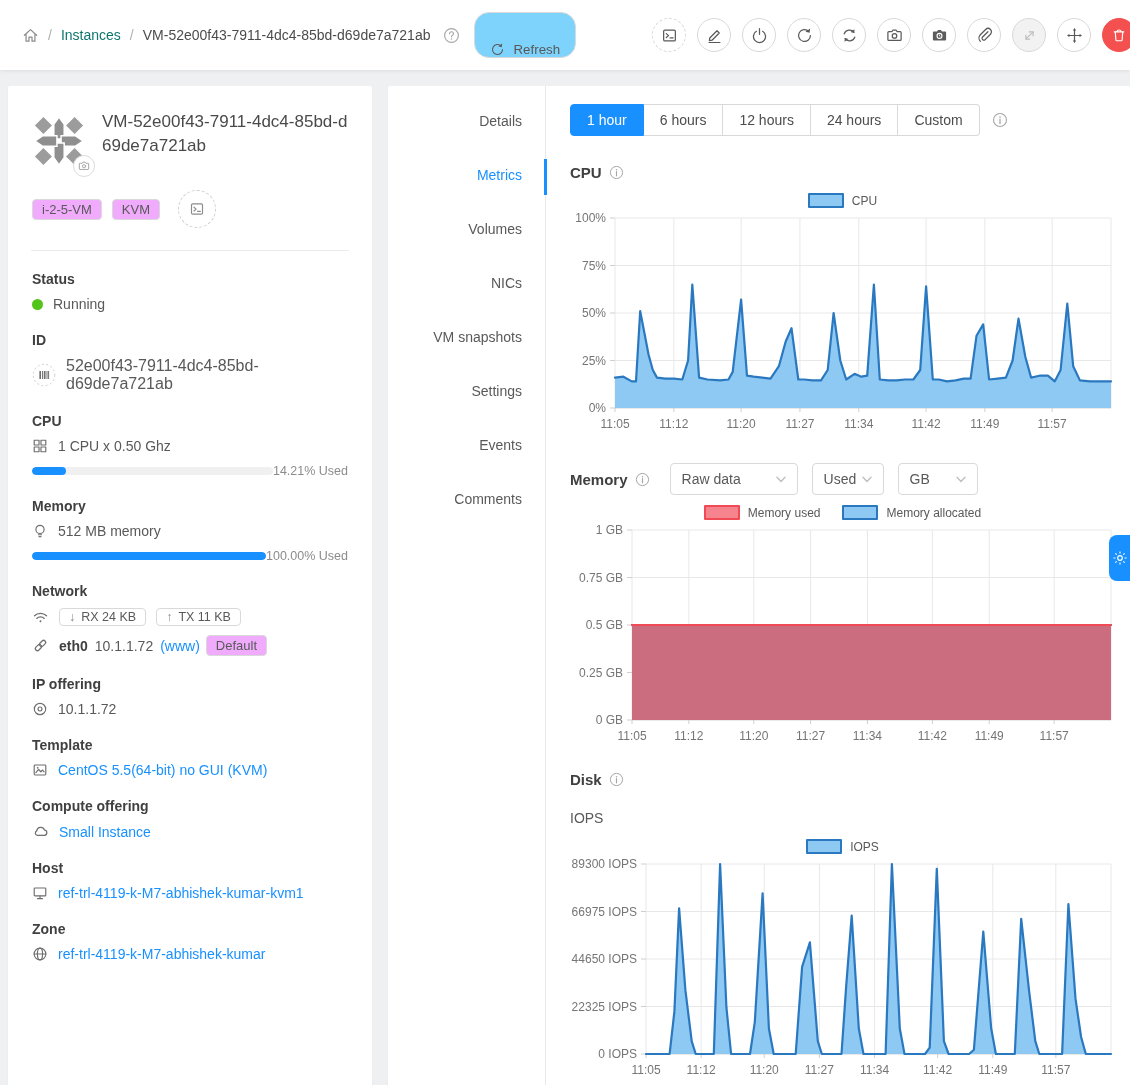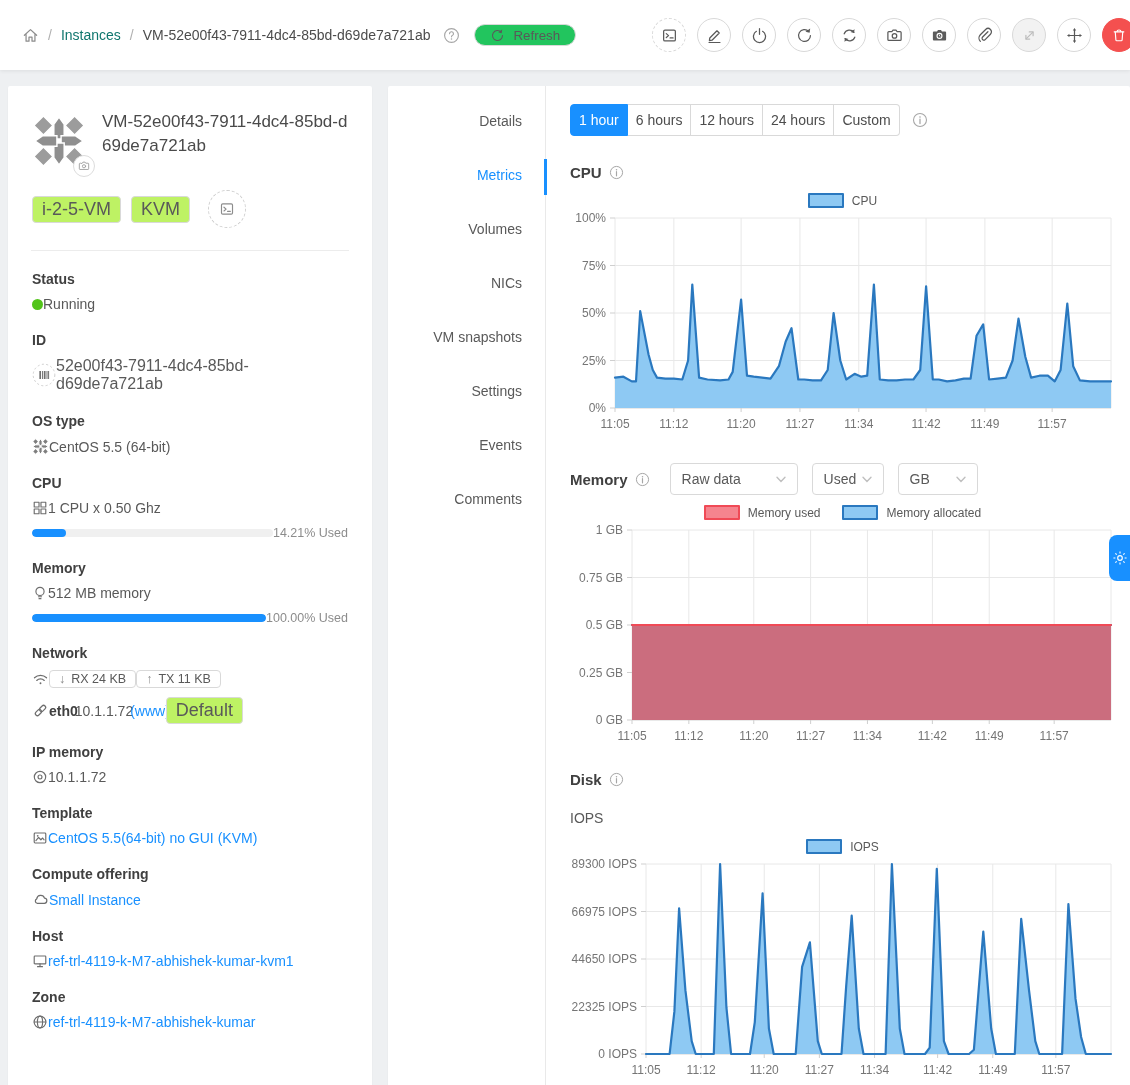--- a/index.html
+++ b/index.html
@@ -9,22 +9,22 @@
   .icon{stroke:#595959;fill:none;stroke-width:1.3;stroke-linecap:round;stroke-linejoin:round;}
 
   
   .header{position:absolute;left:0;top:0;width:1130px;height:70px;background:#fff;
     box-shadow:0 1px 4px rgba(0,0,0,0.08);display:flex;align-items:center;padding:0 0 0 22px;z-index:5;}
   .crumb{display:flex;align-items:center;gap:9px;white-space:nowrap;}
   .crumb .sep{color:#b0b0b0;}
   .crumb .lite{color:#0f766e;}
   .crumb .current{color:#4c4c4c;}
   .help-badge{margin-left:4px;}
-  .refresh-btn{margin-left:14px;height:22px;border:1px solid #d9d9d9;border-radius:15px;background:#22c55e;
-    display:inline-flex;align-items:center;gap:8px;padding:0 15px;color:#595959;cursor:pointer;}
+  .refresh-btn{margin-left:14px;height:46px;border:1px solid #d9d9d9;border-radius:15px;background:#7dd3fc;
+    display:inline-flex;align-items:flex-end;gap:8px;padding:0 15px;color:#595959;cursor:pointer;}
   .toolbar{margin-left:auto;display:flex;align-items:center;gap:11px;margin-right:-6px;}
   .tb-btn{width:34px;height:34px;border-radius:50%;border:1px solid #d9d9d9;background:#fff;
     display:flex;align-items:center;justify-content:center;flex:0 0 auto;cursor:pointer;}
   .tb-btn.dashed{border-style:dashed;}
   .tb-btn.disabled{background:#f2f2f2;}
   .tb-btn.disabled .icon{stroke:#bdbdbd;}
   .tb-btn.danger{background:#f4504f;border-color:#f4504f;}
   .tb-btn.danger .icon{stroke:#fff;}
 
   
@@ -32,27 +32,27 @@
   .left-card{left:8px;top:86px;width:364px;height:1020px;padding:24px;}
   .right-card{left:388px;top:86px;width:742px;height:1020px;}
 
   
   .vm-head{display:flex;gap:16px;}
   .logo-wrap{position:relative;width:54px;height:54px;flex:0 0 auto;margin-top:4px;}
   .cam-badge{position:absolute;right:-9px;bottom:-9px;width:22px;height:22px;border-radius:50%;
     background:#fff;border:1px solid #dcdcdc;display:flex;align-items:center;justify-content:center;}
   .vm-title{font-size:17px;color:#4a4a4a;line-height:24px;word-break:break-all;}
   .tag-row{display:flex;align-items:center;gap:10px;margin:22px 0 0 0;}
-  .tag{border:1px solid #d9d9d9;border-radius:4px;background:#bef264;padding:2px 9px;font-size:18px;color:#595959;}
+  .tag{border:1px solid #d9d9d9;border-radius:4px;background:#f0abfc;padding:2px 9px;font-size:13px;color:#595959;}
   .console-circle{width:38px;height:38px;border-radius:50%;border:1px dashed #cfcfcf;background:#fff;
     display:flex;align-items:center;justify-content:center;margin-left:8px;cursor:pointer;}
   .divider{border-top:1px solid #ececec;margin:22px -1px 20px -1px;}
   .sec{margin-bottom:20px;}
   .sec-title{font-weight:bold;color:#404040;margin-bottom:9px;}
-  .row{display:flex;align-items:center;gap:0;margin-bottom:7px;color:#595959;}
+  .row{display:flex;align-items:center;gap:10px;margin-bottom:7px;color:#595959;}
   .dot{width:11px;height:11px;border-radius:50%;background:#52c41a;}
   .pill{border:1px solid #d9d9d9;border-radius:4px;padding:1px 9px;font-size:12.5px;display:inline-flex;
     align-items:center;gap:6px;color:#595959;background:#fff;}
   .progress-row{display:flex;align-items:center;margin-top:10px;}
   .progress{flex:1;height:8px;border-radius:4px;background:#f0f0f0;overflow:hidden;}
   .progress>div{height:100%;border-radius:4px;background:#1890ff;}
   .pct-label{font-size:12.5px;color:#8c8c8c;white-space:nowrap;}
   a.link{color:#1890ff;text-decoration:none;cursor:pointer;}
   .bold{font-weight:bold;color:#404040;}
 
@@ -61,21 +61,21 @@
     display:flex;flex-direction:column;align-items:flex-end;}
   .tab-rail::after{content:"";position:absolute;right:0;top:0;bottom:0;border-right:1px solid #e9e9e9;}
   .tab{height:20px;margin-bottom:34px;color:#595959;cursor:pointer;white-space:nowrap;}
   .tab.active{color:#1890ff;}
   .ink-bar{position:absolute;right:-1px;width:3px;height:36px;background:#1890ff;z-index:2;}
 
   
   .metrics{position:absolute;left:182px;top:18px;width:545px;}
   .seg-row{display:flex;align-items:center;}
   .seg-group{display:inline-flex;}
-  .seg-btn{height:32px;padding:0 8px;border:1px solid #d9d9d9;border-left-width:0;background:#fff;
+  .seg-btn{height:32px;padding:0 16px;border:1px solid #d9d9d9;border-left-width:0;background:#fff;
     color:#4c4c4c;display:flex;align-items:center;cursor:pointer;font-size:14px;}
   .seg-btn:first-child{border-left-width:1px;border-radius:4px 0 0 4px;}
   .seg-btn:last-child{border-radius:0 4px 4px 0;}
   .seg-btn.active{background:#1890ff;border-color:#1890ff;color:#fff;}
   .seg-info{margin-left:12px;}
   .chart-title{display:flex;align-items:center;gap:7px;font-weight:bold;color:#404040;font-size:15px;}
   .chart-legend{display:flex;justify-content:center;gap:22px;align-items:center;margin:0 0 2px 0;}
   .legend-item{display:flex;align-items:center;gap:8px;font-size:12px;color:#595959;}
   .legend-swatch{width:36px;height:15px;border:2px solid;border-radius:1px;}
   .filters{display:flex;align-items:center;gap:14px;}
@@ -251,40 +251,20 @@
               <line x1="12.7" y1="8" x2="12.7" y2="16" stroke-width="1.7"></line>
               <line x1="15" y1="8" x2="15" y2="16" stroke-width="1"></line>
               <line x1="16.6" y1="8" x2="16.6" y2="16" stroke-width="1"></line>
             </g>
           </svg>
       </span>
       <span style="font-size:16px">52e00f43-7911-4dc4-85bd-d69de7a721ab</span>
     </div>
   </div>
 
-  <div class="sec">
-    <div class="sec-title">OS type</div>
-    <div class="row">
-      <span>
-        <svg width="17" height="17" viewBox="0 0 52 52">
-            <g fill="#7e7e7e" stroke="#fff" stroke-width="3">
-              <path d="M21 24 V10 L26 3 L31 10 V24 Z"></path>
-              <path d="M28 21 H42 L49 26 L42 31 H28 Z"></path>
-              <path d="M21 28 V42 L26 49 L31 42 V28 Z"></path>
-              <path d="M24 21 H10 L3 26 L10 31 H24 Z"></path>
-              <rect x="4.5" y="4.5" width="13" height="13" transform="rotate(45 11 11)"></rect>
-              <rect x="34.5" y="4.5" width="13" height="13" transform="rotate(45 41 11)"></rect>
-              <rect x="34.5" y="34.5" width="13" height="13" transform="rotate(45 41 41)"></rect>
-              <rect x="4.5" y="34.5" width="13" height="13" transform="rotate(45 11 41)"></rect>
-            </g>
-          </svg>
-      </span>
-      <span>CentOS 5.5 (64-bit)</span>
-    </div>
-  </div>
 
   <div class="sec">
     <div class="sec-title">CPU</div>
     <div class="row">
       <span>
         <svg class="icon" width="16" height="16" viewBox="0 0 18 18" style="stroke:#6e6e6e">
             <rect x="2.5" y="2.5" width="5.4" height="5.4"></rect>
             <rect x="10.1" y="2.5" width="5.4" height="5.4"></rect>
             <rect x="2.5" y="10.1" width="5.4" height="5.4"></rect>
             <rect x="10.1" y="10.1" width="5.4" height="5.4"></rect>
@@ -348,21 +328,21 @@
           </svg>
       </span>
       <span class="bold">eth0</span>
       <span style="margin-left:-3px">10.1.1.72</span>
       <a class="link" style="margin-left:-3px">(www)</a>
       <span class="tag" style="margin-left:-4px">Default</span>
     </div>
   </div>
 
   <div class="sec">
-    <div class="sec-title">IP memory</div>
+    <div class="sec-title">IP offering</div>
     <div class="row">
       <span>
         <svg class="icon" width="16" height="16" viewBox="0 0 18 18" style="stroke:#6e6e6e">
             <circle cx="9" cy="9" r="6.4"></circle>
             <circle cx="9" cy="9" r="2.2"></circle>
           </svg>
       </span>
       <span>10.1.1.72</span>
     </div>
   </div>

